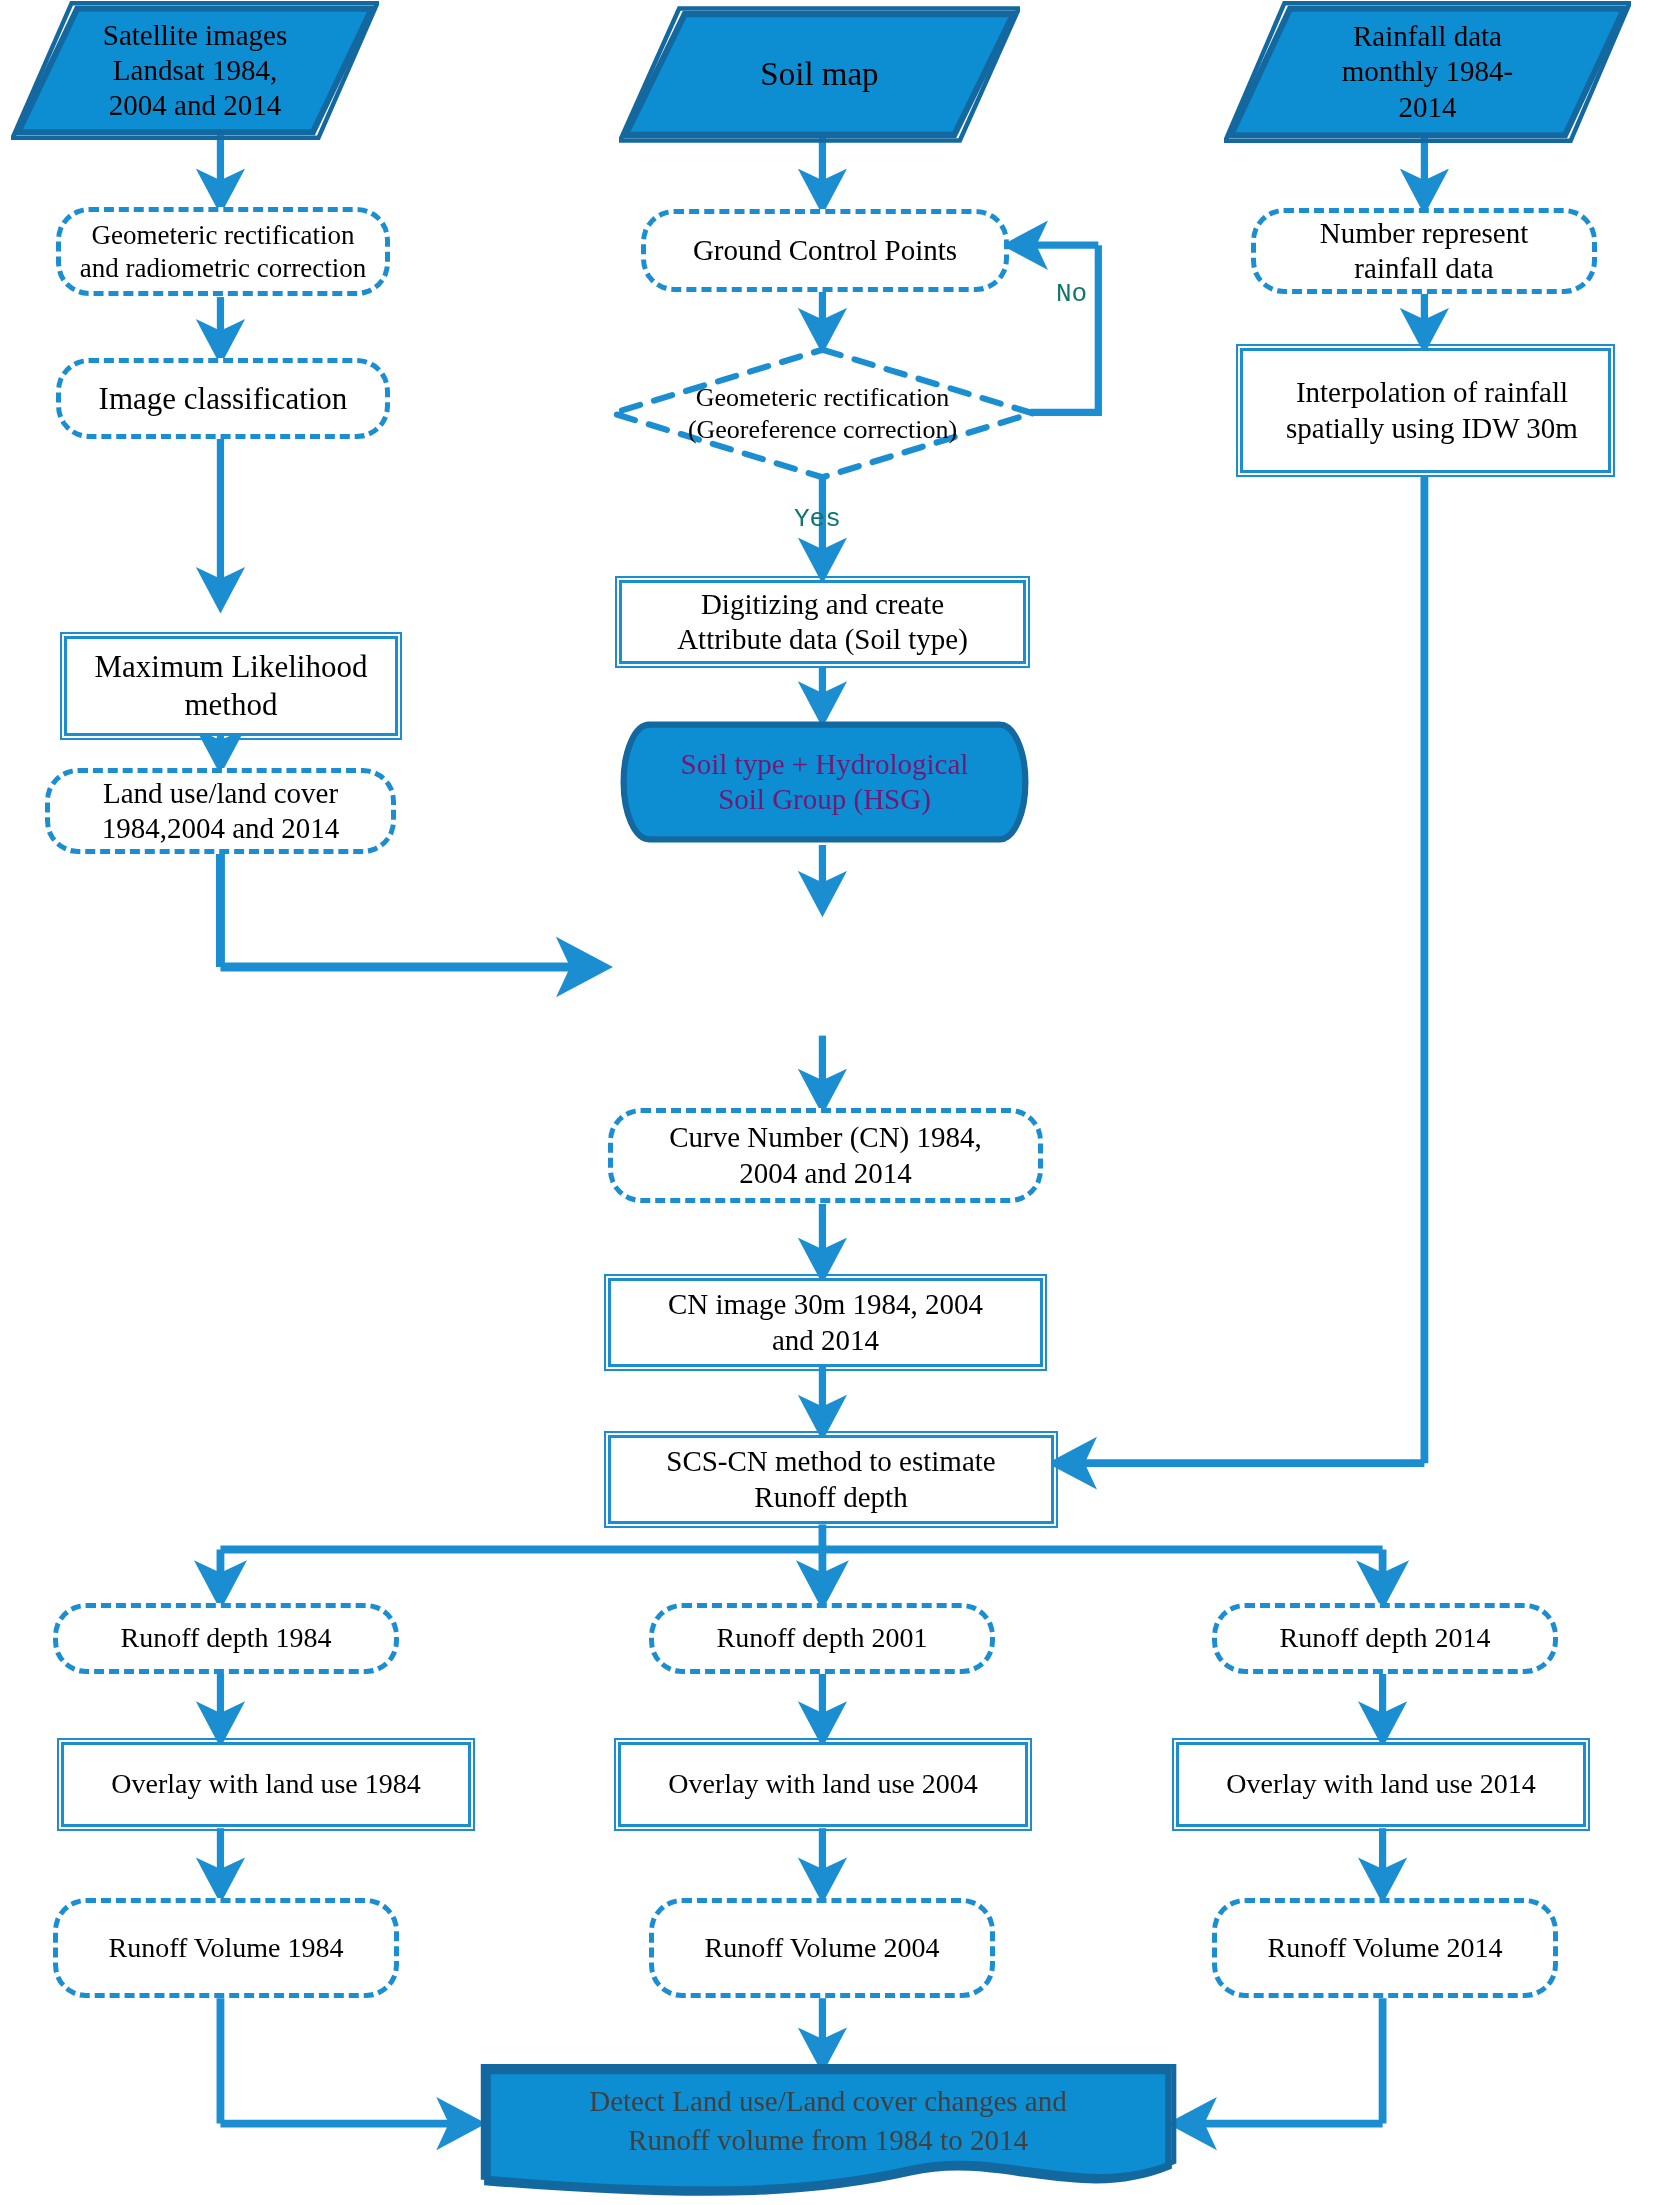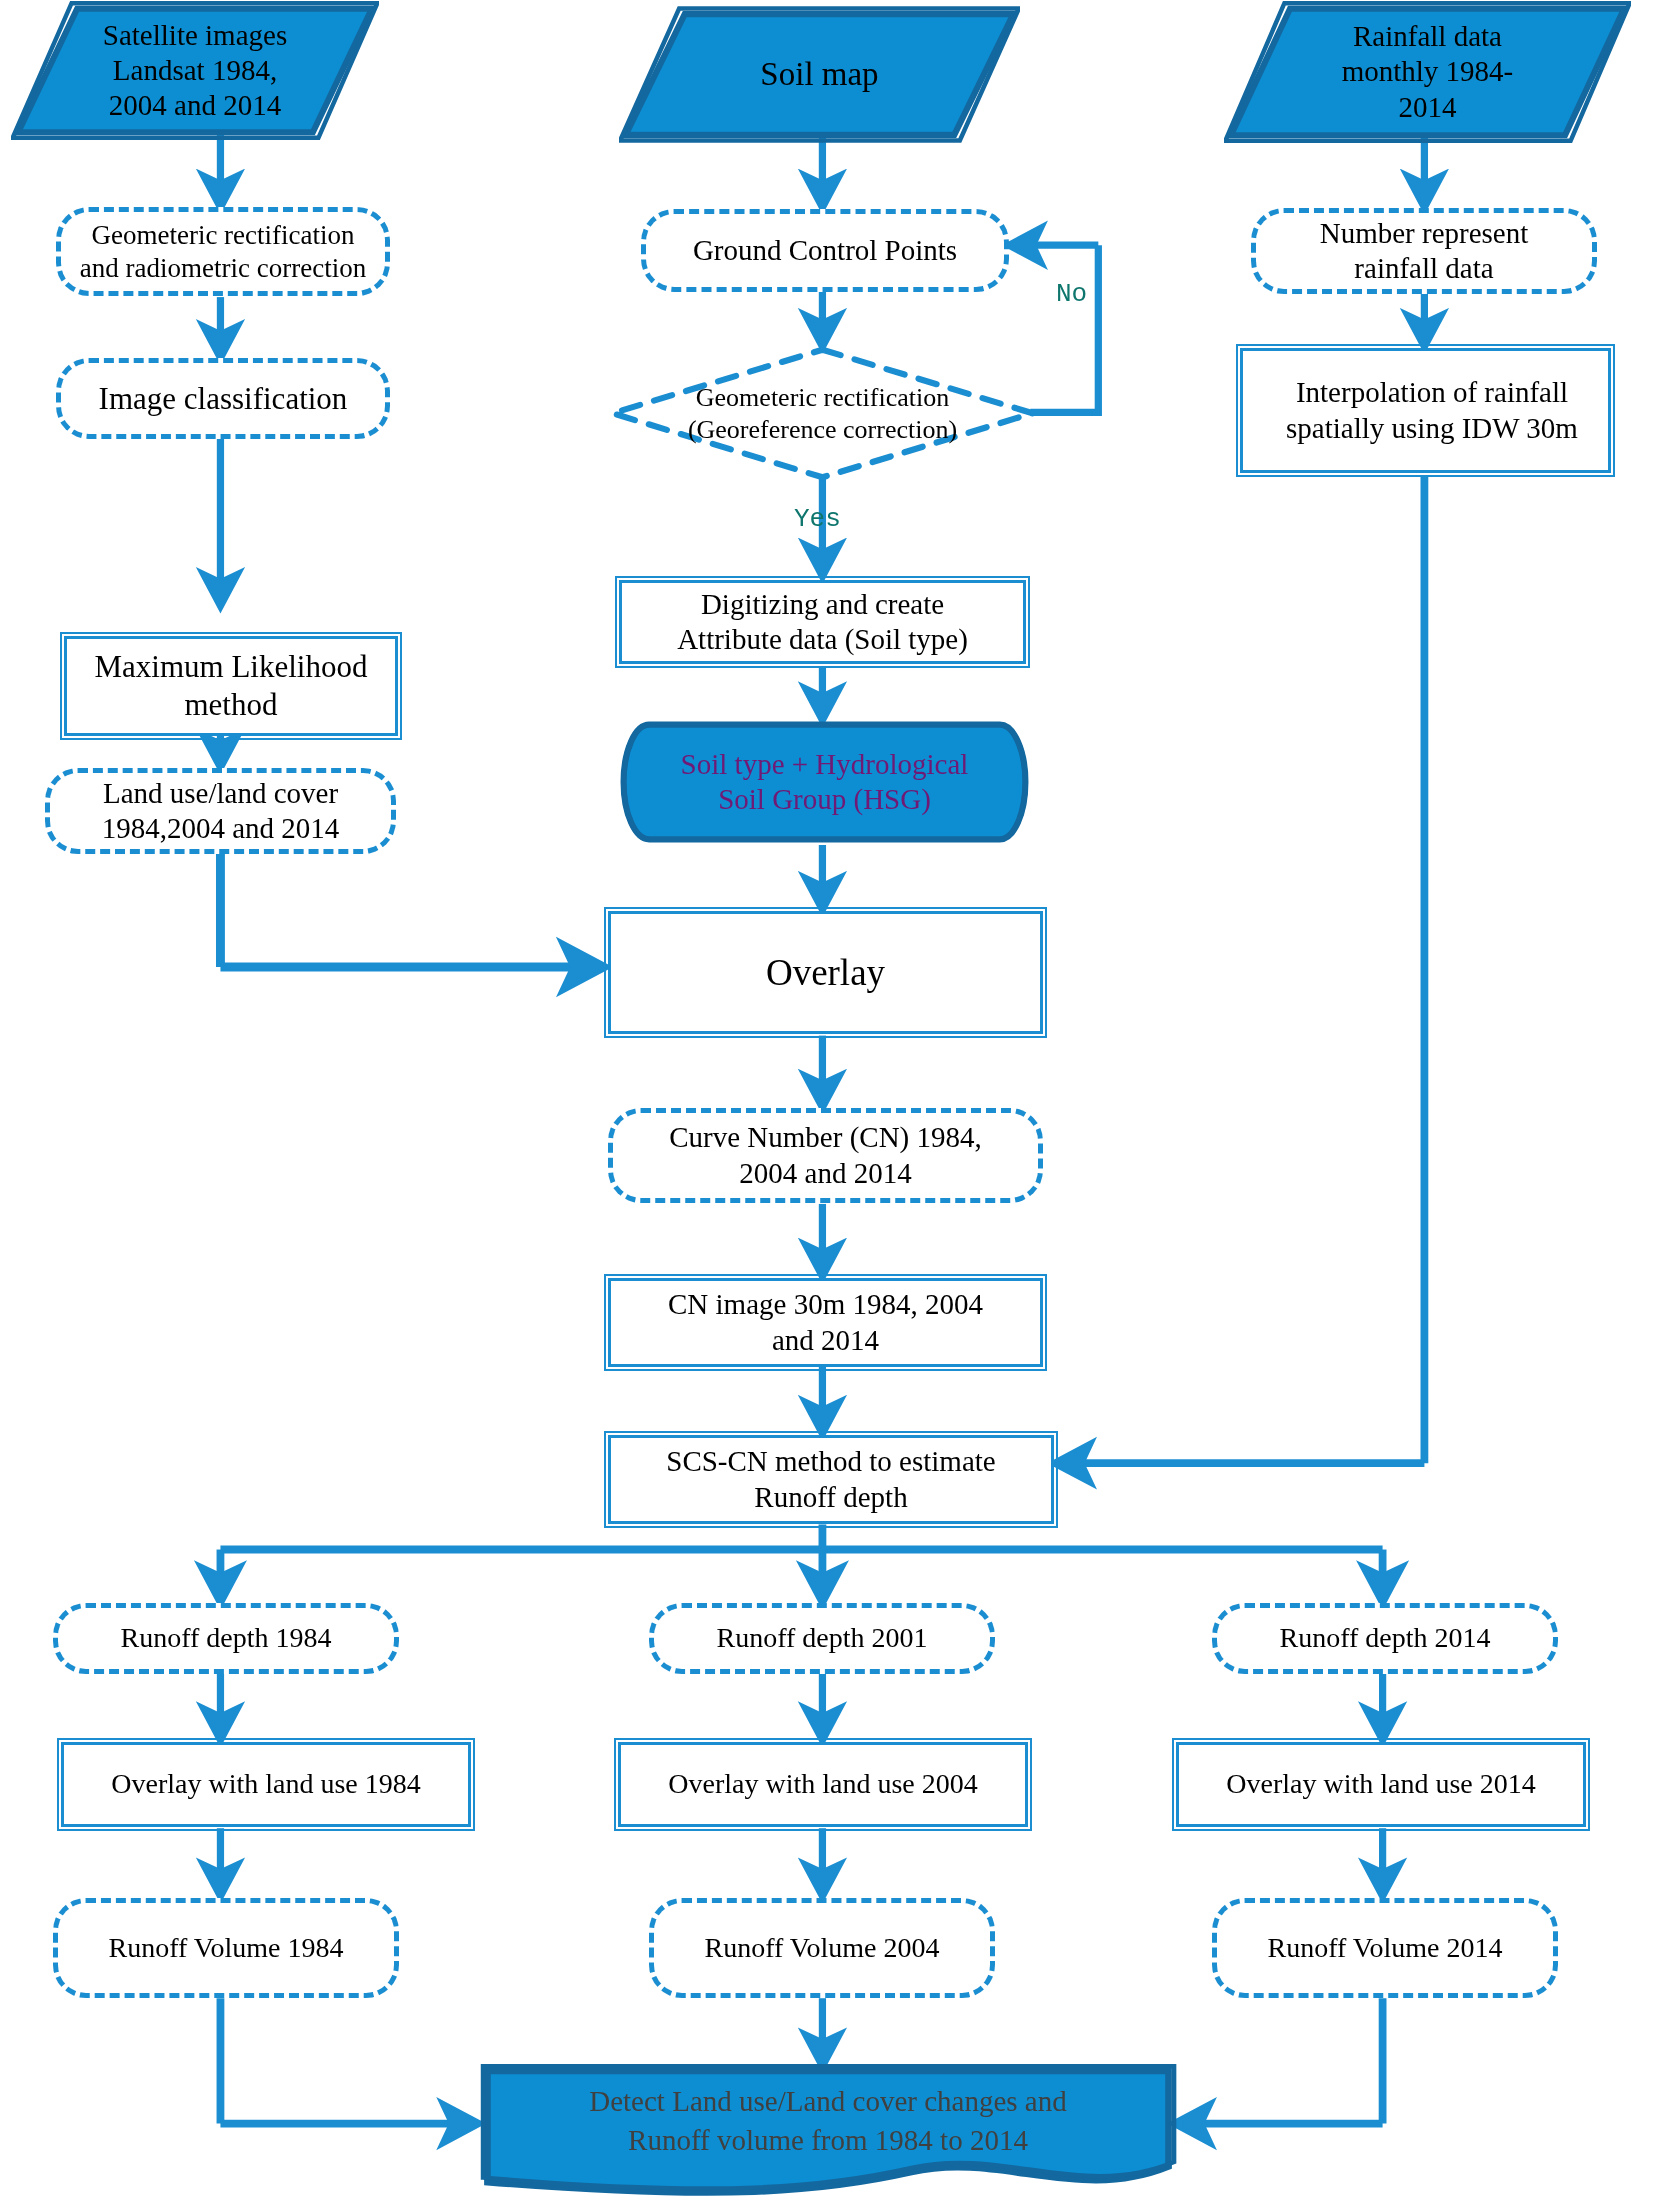--- a/index.html
+++ b/index.html
@@ -284,23 +284,20 @@
       <path d="M685,12 A46,103 0 0 1 685,218" fill="none" stroke="#13689f" stroke-width="9"></path>
     </svg>
     <div class="ctext fs-52">
       <div>
         <div>Soil type + Hydrological</div>
         <div>Soil Group (HSG)</div>
       </div>
     </div>
   </div>
 
-  <div class="node proc fs-66" style="left:608px; top:911px; width:435px; height:123px;">
-    <span class="lbl">Overlay</span>
-  </div>
 
   <div class="node dashed fs-52" style="left:608px; top:1108px; width:435px; height:95px;">
     <span class="lbl">
       <span>Curve Number (CN) 1984,</span><br>
       <span>2004 and 2014</span>
     </span>
   </div>
 
   <div class="node proc fs-52" style="left:608px; top:1278px; width:435px; height:89px;">
     <span class="lbl">

